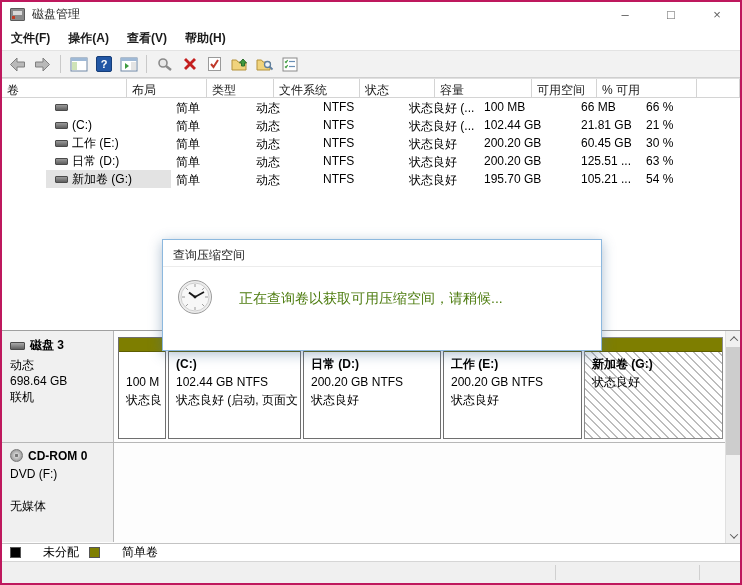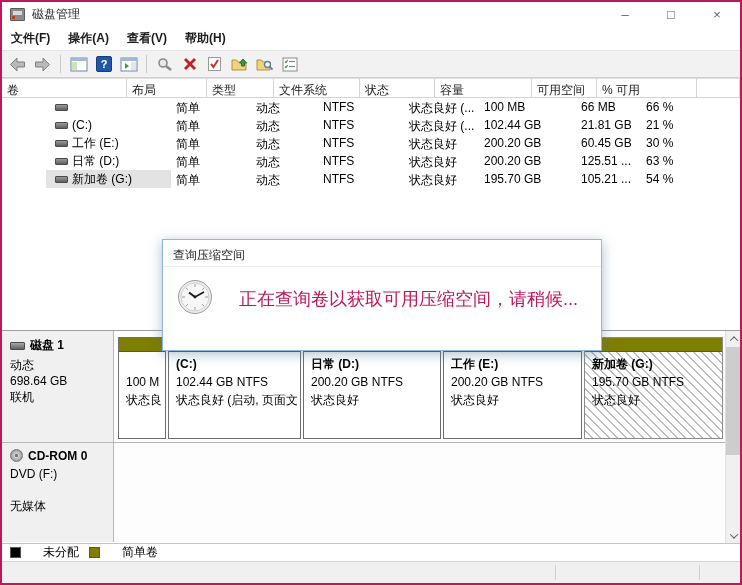--- a/index.html
+++ b/index.html
@@ -67,21 +67,21 @@
   .legend { flex:0 0 18px; background:#fff; border-top:1px solid #c3c3c3; display:flex; align-items:center; padding-left:8px; gap:10px; }
   .legend-item { display:flex; align-items:center; gap:22px; }
   .legend-swatch { width:11px; height:11px; border:1px solid #555; }
   .statusbar { flex:0 0 22px; background:#f0f0f0; border-top:1px solid #d6d6d6; position:relative; }
   .sb-sep { position:absolute; top:3px; bottom:3px; width:1px; background:#d0d0d0; }
 
   
   .dialog { position:absolute; left:152px; top:237px; width:440px; height:112px; background:#fff; border:1px solid #8cb8de; box-shadow:0 3px 12px rgba(70,110,150,0.45); z-index:10;margin-left:8px; }
   .dlg-title { height:27px; padding:7px 0 0 10px; font-size:12px; color:#1a1a1a; border-bottom:1px solid #ececec; }
   .dlg-body { display:flex; align-items:center; padding:12px 14px 0 14px; gap:26px; }
-  .dlg-msg { font-size:18px; color:#be185d; }
+  .dlg-msg { font-size:14px; color:#4d7c0f; }
 </style>
 </head>
 <body>
 
 <div class="window">
 
   <div class="titlebar">
     <span class="app-icon"></span>
     <span class="title-text">磁盘管理</span>
     <div class="win-controls">
@@ -261,21 +261,21 @@
       <div class="cell"></div>
     </div>
   </div>
 
   <div class="graphic-pane">
 
     <div class="disk-row">
       <div class="disk-label">
         <div class="dl-name">
             <span class="hdd-ico"></span>
-            <span>磁盘 1</span>
+            <span>磁盘 3</span>
           </div>
         <div class="dl-line">动态</div>
         <div class="dl-line">698.64 GB</div>
         <div class="dl-line">联机</div>
       </div>
       <div class="partition-area">
         <div class="part" style="width:48px">
           <div class="band" style="background-color: rgb(126, 126, 0);"></div>
           <div class="pbody">
             <div class="pname"></div>
@@ -304,21 +304,20 @@
           <div class="pbody">
             <div class="pname">工作 (E:)</div>
             <div>200.20 GB NTFS</div>
             <div>状态良好</div>
           </div>
         </div>
         <div class="part hatched" style="width:139px">
           <div class="band" style="background-color: rgb(126, 126, 0);"></div>
           <div class="pbody">
             <div class="pname">新加卷 (G:)</div>
-            <div>195.70 GB NTFS</div>
             <div>状态良好</div>
           </div>
         </div>
       </div>
     </div>
 
     <div class="disk-row cdrom">
       <div class="disk-label">
         <div class="dl-name">
             <span class="cd-ico"></span>

